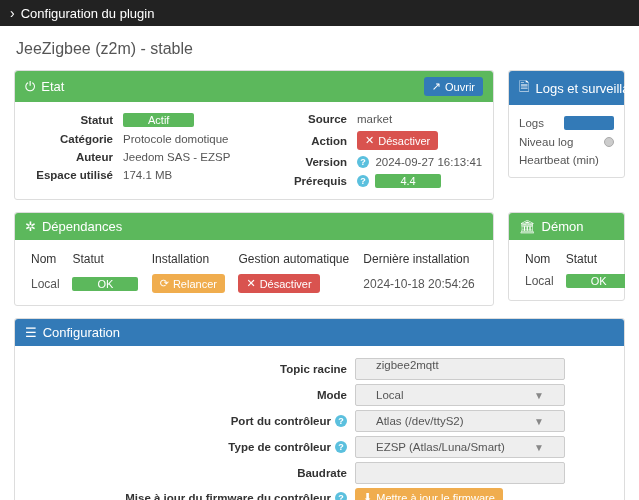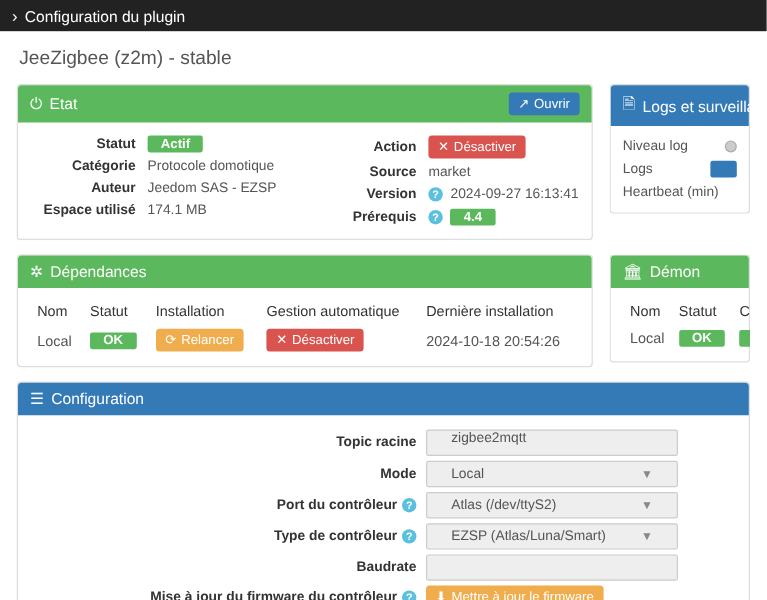--- a/index.html
+++ b/index.html
@@ -15,21 +15,21 @@
   .panel-full { width: 100%; }
   .panel-head { color: #fff; padding: 6px 10px; font-size: 13px; display: flex; align-items: center; justify-content: space-between; border-radius: 3px 3px 0 0; }
   .panel-head .left { display: flex; align-items: center; gap: 6px; }
   .green { background: #5cb85c; }
   .blue  { background: #337ab7; }
   .panel-body { padding: 8px 10px; }
   .kv { display: grid; grid-template-columns: 1fr 1fr; gap: 0 10px; }
   .kv-row { display: flex; align-items: center; padding: 3px 0; font-size: 11.5px; }
   .kv-row .lbl { width: 88px; text-align: right; margin-right: 10px; color: #333; font-weight: 600; }
   .kv-row .val { color: #555; }
-  .badge { display: inline-block; padding: 1px 11px; border-radius: 2px; color: #fff; font-size: 11px; font-weight: 700; }
+  .badge { display: inline-block; padding: 1px 25px; border-radius: 2px; color: #fff; font-size: 11px; font-weight: 400; }
   .b-green { background: #5cb85c; }
   .b-blue  { background: #337ab7; }
   .btn { display: inline-flex; align-items: center; gap: 4px; padding: 3px 8px; border-radius: 3px; color: #fff; font-size: 11px; border: none; cursor: pointer; }
   .btn-blue { background: #337ab7; }
   .btn-orange { background: #f0ad4e; }
   .btn-red { background: #d9534f; }
   table.dep { width: 100%; border-collapse: collapse; font-size: 12px; }
   table.dep th { text-align: left; font-weight: 400; color: #333; padding: 4px 6px; }
   table.dep td { padding: 4px 6px; color: #555; }
   .form-row { display: flex; align-items: center; margin: 4px 0; }
@@ -85,55 +85,55 @@
                   <span class="lbl">Auteur</span>
                   <span class="val">Jeedom SAS - EZSP</span>
                 </div>
               <div class="kv-row">
                   <span class="lbl">Espace utilisé</span>
                   <span class="val">174.1 MB</span>
                 </div>
             </div>
             <div>
               <div class="kv-row">
+                  <span class="lbl">Source</span>
+                  <span class="val">market</span>
+                </div>
+              <div class="kv-row">
                   <span class="lbl">Action</span>
                   <button class="btn btn-red">
                     <span>✕</span>
                     <span>Désactiver</span>
                   </button>
                 </div>
-              <div class="kv-row">
-                  <span class="lbl">Source</span>
-                  <span class="val">market</span>
-                </div>
               <div class="kv-row"><span class="lbl">Version</span><span class="help">?</span>&nbsp;&nbsp;<span class="val">2024-09-27 16:13:41</span></div>
               <div class="kv-row"><span class="lbl">Prérequis</span><span class="help">?</span>&nbsp;&nbsp;<span class="badge b-green">4.4</span></div>
             </div>
           </div>
         </div>
       </div>
     </div>
 
     <div class="col-side clip">
 
       <div class="panel">
         <div class="panel-head blue">
           <div class="left">
             <span class="ico">🗎</span>
             <span>Logs et surveillance</span>
           </div>
         </div>
         <div class="panel-body">
+          <div class="side-kv">
+              <span>Logs</span>
+              <span class="badge b-blue" style="width:14px;height:14px;">&nbsp;</span>
+            </div>
           <div class="side-kv">
               <span>Niveau log</span>
               <span class="dot"></span>
-            </div>
-          <div class="side-kv">
-              <span>Logs</span>
-              <span class="badge b-blue" style="width:14px;height:14px;">&nbsp;</span>
             </div>
           <div class="side-kv">
               <span>Heartbeat (min)</span>
               <span></span>
             </div>
         </div>
       </div>
     </div>
   </div>
 

